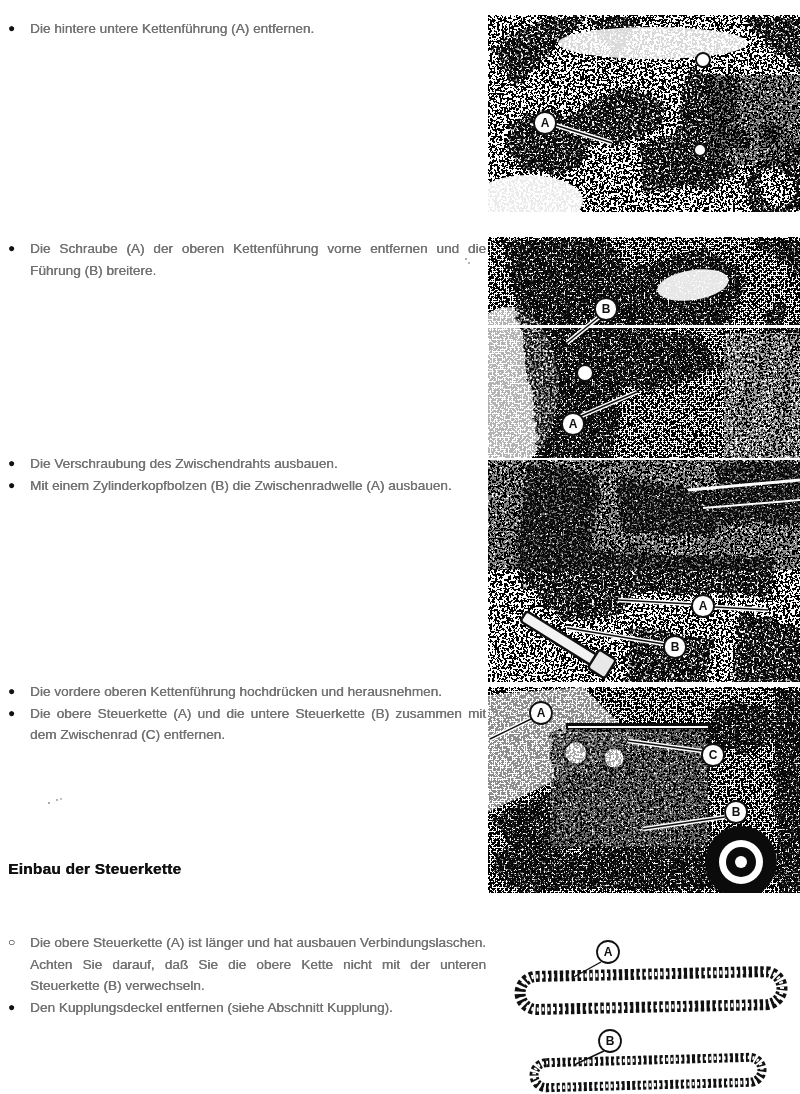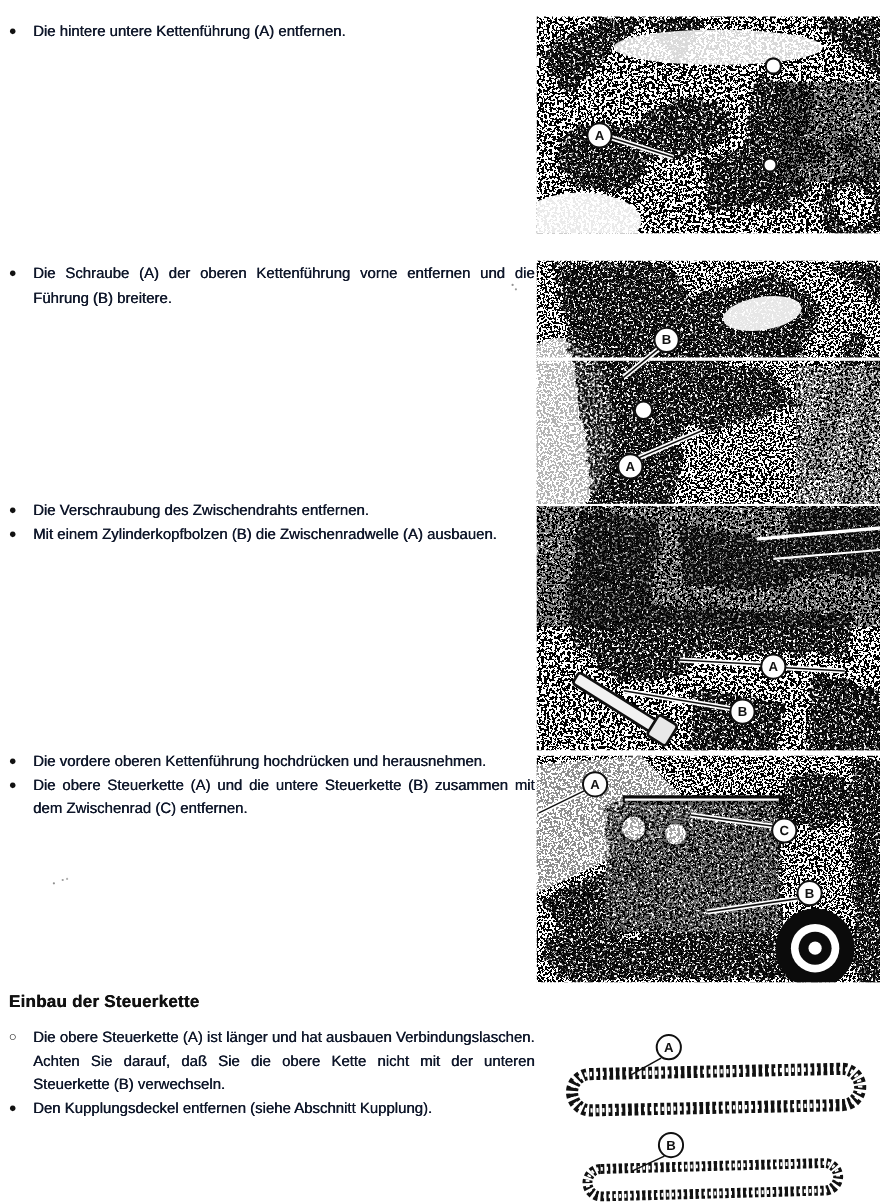--- a/index.html
+++ b/index.html
@@ -10,21 +10,21 @@
   }
   
   .tblock { position:absolute; left:8px; width:480px; }
   .bullet { display:flex; gap:7px; }
   .marker {
     flex:0 0 15px; width:15px; text-align:left; font-size:12px;
     line-height:21.5px; color:#111;
   }
   .btext {
     flex:1; max-width:456px; font-size:13.6px; line-height:21.5px;
-    text-align:justify; color:#0f172a; text-shadow:0.35px 0 currentColor;
+    text-align:justify; color:#737373; text-shadow:0.35px 0 currentColor;
     hyphens:manual;
   }
   .heading {
     font-size:15.5px; font-weight:bold; color:#111;
     text-shadow:0.4px 0 currentColor; letter-spacing:0.2px;
   }
   
   figure { position:absolute; margin:0; background:#fff; }
   figure svg { display:block; }
   .co   { fill:#ffffff; stroke:#101010; stroke-width:1.8px; }
@@ -92,40 +92,40 @@
   <div class="tblock" style="top:238px">
     <div class="bullet">
       <span class="marker">●</span>
       <p class="btext">Die Schraube (A) der oberen Kettenführung vorne entfernen und die Führung (B) breitere.</p>
     </div>
   </div>
 
   <div class="tblock" style="top:453px">
     <div class="bullet">
       <span class="marker">●</span>
-      <p class="btext">Die Verschraubung des Zwischendrahts entfernen.</p>
+      <p class="btext">Die Verschraubung des Zwischendrahts ausbauen.</p>
     </div>
     <div class="bullet">
       <span class="marker">●</span>
       <p class="btext">Mit einem Zylinderkopfbolzen (B) die Zwischenradwelle (A) ausbauen.</p>
     </div>
   </div>
 
   <div class="tblock" style="top:681px">
     <div class="bullet">
       <span class="marker">●</span>
       <p class="btext">Die vordere oberen Kettenführung hochdrücken und herausnehmen.</p>
     </div>
     <div class="bullet">
       <span class="marker">●</span>
       <p class="btext">Die obere Steuerkette (A) und die untere Steuerkette (B) zusammen mit dem Zwischenrad (C) entfernen.</p>
     </div>
   </div>
 
-  <div class="tblock" style="top:902px">
+  <div class="tblock" style="top:860px">
     <h2 class="heading">Einbau der Steuerkette</h2>
   </div>
 
   <div class="tblock" style="top:932px">
     <div class="bullet">
       <span class="marker">○</span>
       <p class="btext">Die obere Steuerkette (A) ist länger und hat ausbauen Verbindungs­laschen. Achten Sie darauf, daß Sie die obere Kette nicht mit der unteren Steuerkette (B) verwechseln.</p>
     </div>
     <div class="bullet">
       <span class="marker">●</span>

